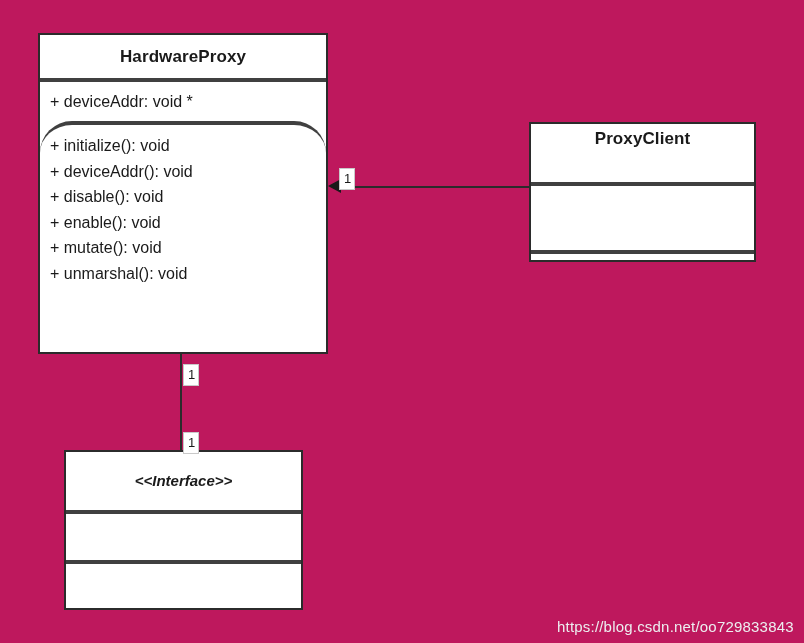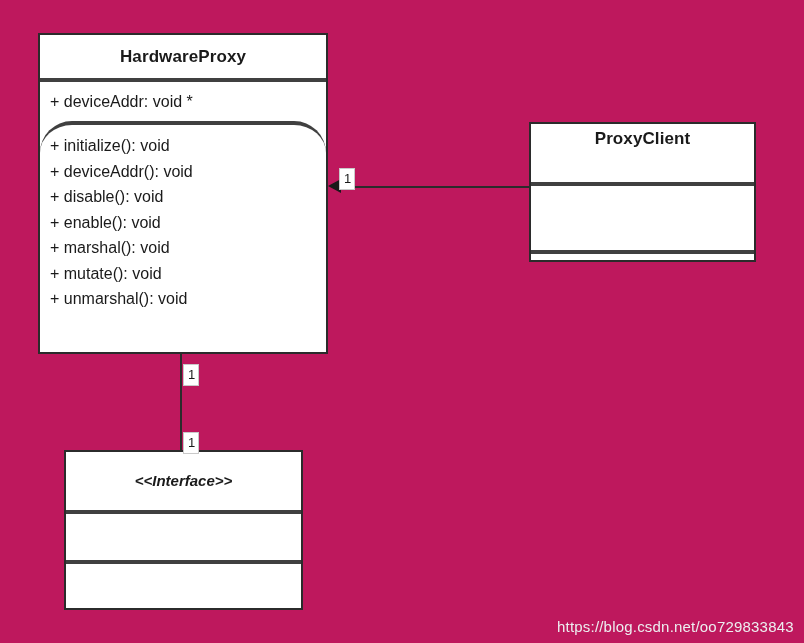--- a/index.html
+++ b/index.html
@@ -125,21 +125,20 @@
 
     <div class="compartment member-list" style="height:43px; padding-top:7px;">
       <div class="member">+ deviceAddr: void *</div>
     </div>
 
     <div class="compartment member-list" style="flex:1;border-radius:32px;">
       <div class="member">+ initialize(): void</div>
       <div class="member">+ deviceAddr(): void</div>
       <div class="member">+ disable(): void</div>
       <div class="member">+ enable(): void</div>
-      <div class="member">+ marshal(): void</div>
       <div class="member">+ mutate(): void</div>
       <div class="member">+ unmarshal(): void</div>
     </div>
   </div>
 
   <div class="uml-class" id="cls-proxy-client" style="left:529px; top:122px; width:227px; height:140px;gap:28px;">
 
     <div class="compartment title" style="height:38px;">
       <div class="class-name">ProxyClient</div>
     </div>

